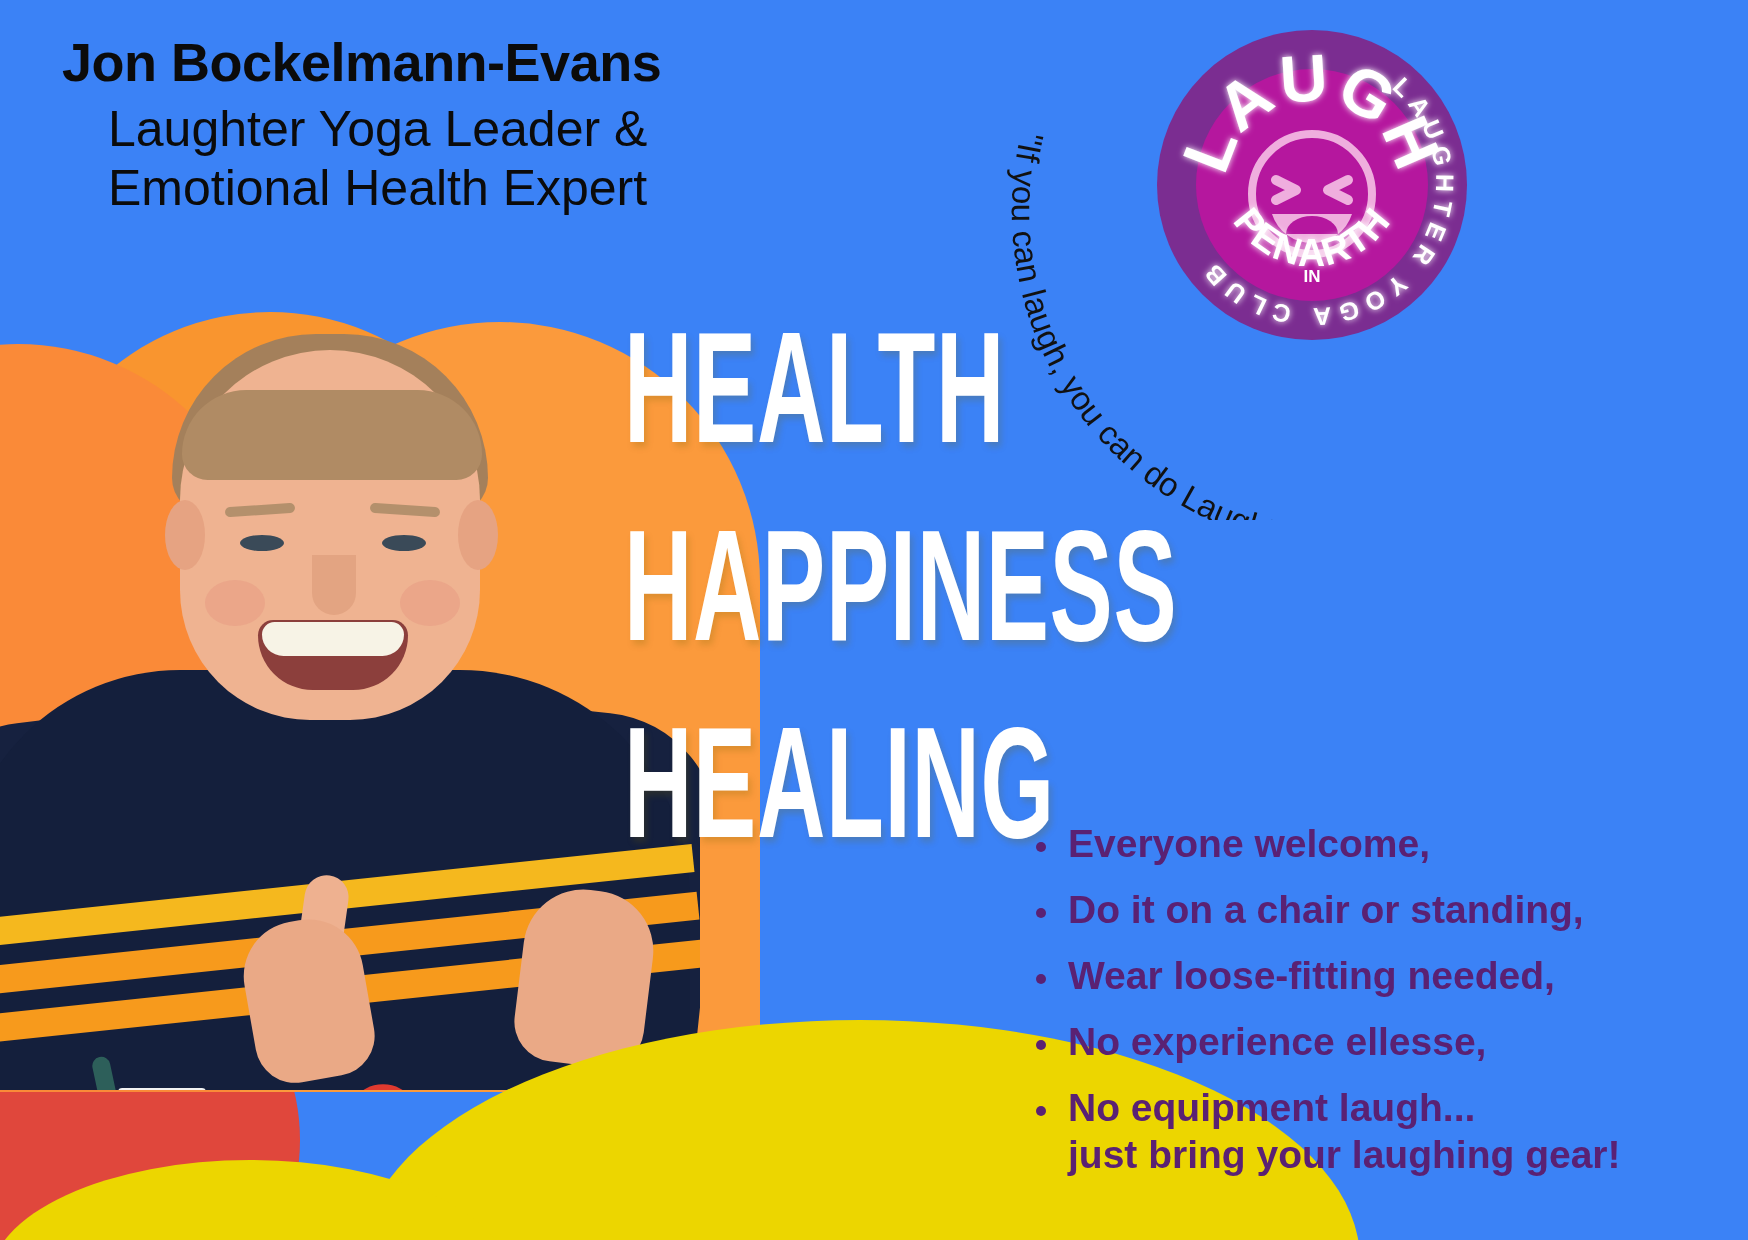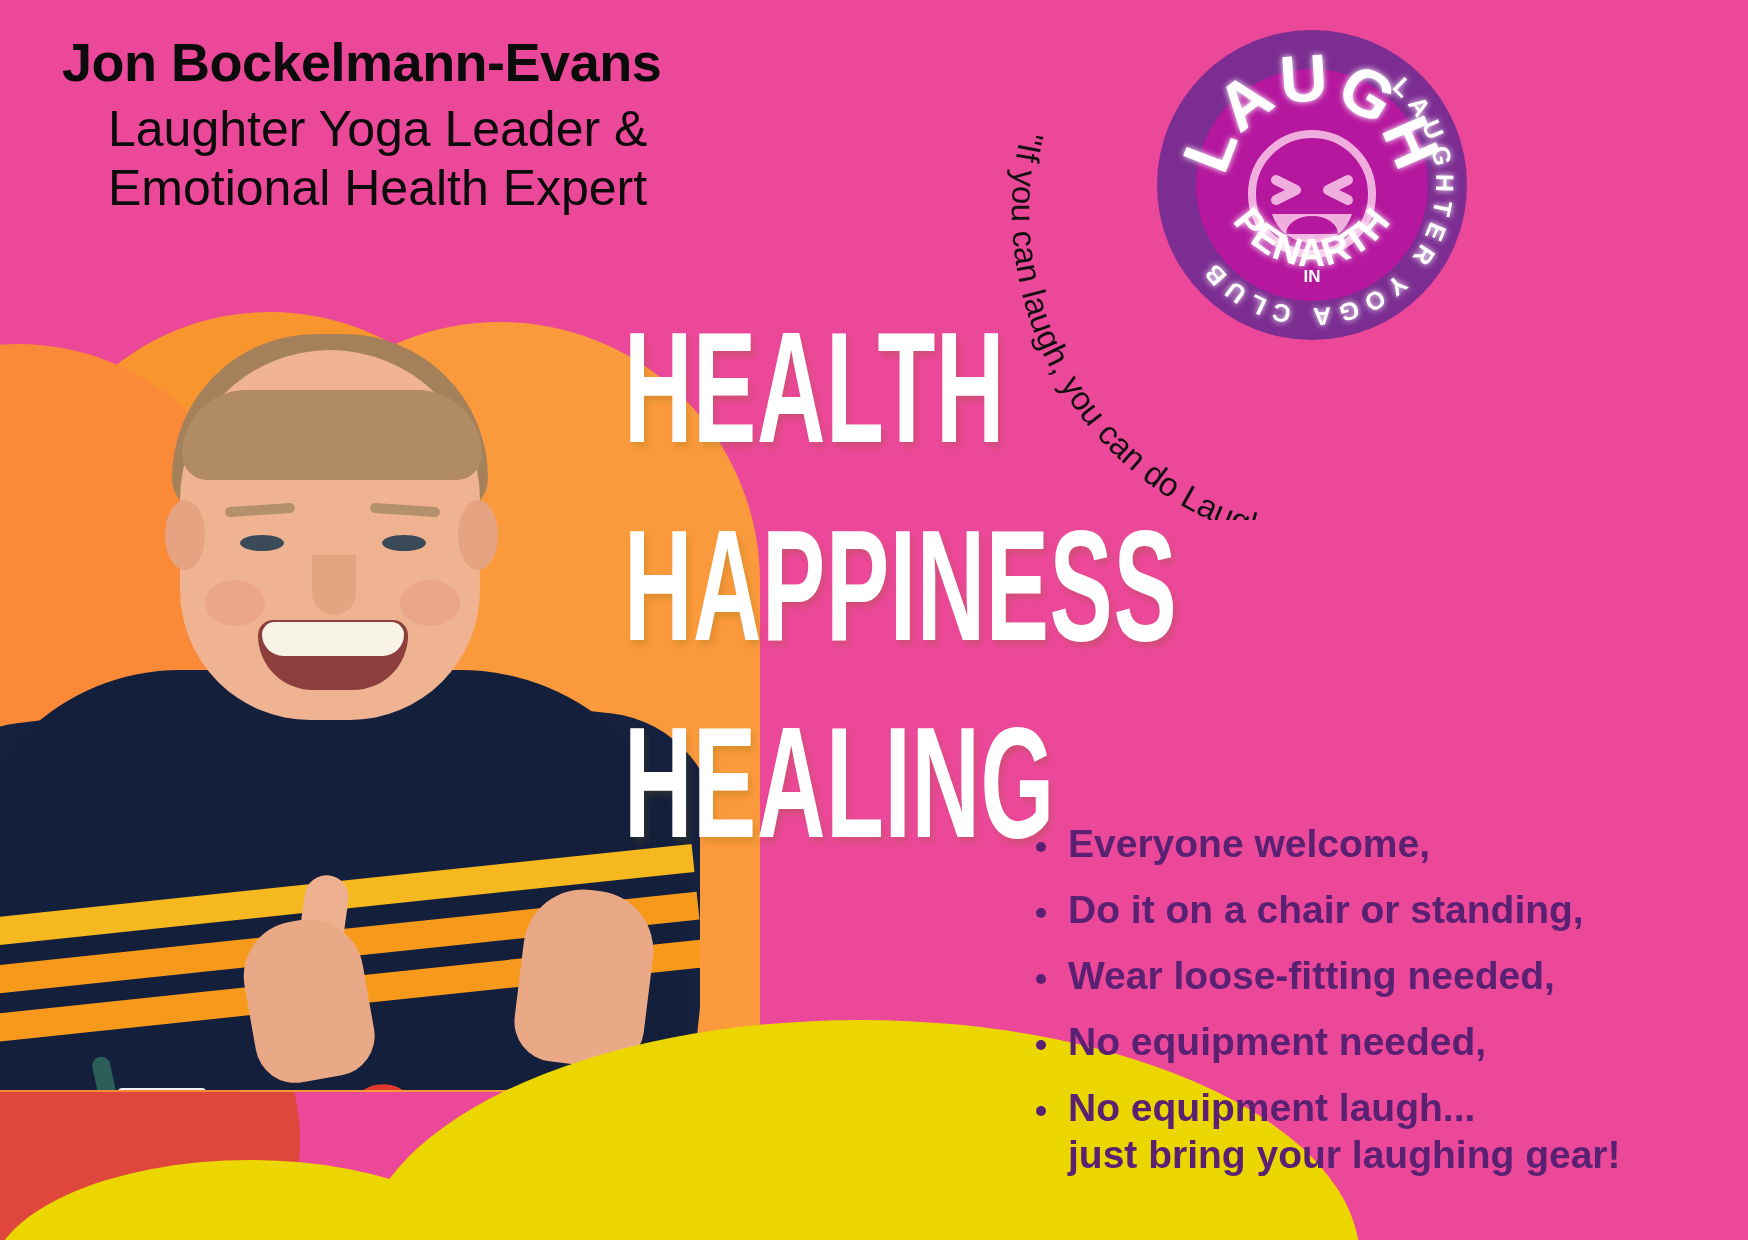--- a/index.html
+++ b/index.html
@@ -5,21 +5,21 @@
   html, body {
     margin: 0;
     padding: 0;
     background: #ffffff;
   }
   #poster {
     position: relative;
     width: 1748px;
     height: 1240px;
     overflow: hidden;
-    background: #ec4899;
+    background: #3b82f6;
     font-family: "Liberation Sans", sans-serif;
   }
 
   
   .blob-layer {
     position: absolute;
     left: 0; top: 0;
     width: 1748px; height: 1240px;
     overflow: hidden;
     pointer-events: none;
@@ -418,21 +418,21 @@
     <div class="bullet-row">
       <span class="bullet-dot"></span>
       <span>Do it on a chair or standing,</span>
     </div>
     <div class="bullet-row">
       <span class="bullet-dot"></span>
       <span>Wear loose-fitting needed,</span>
     </div>
     <div class="bullet-row">
       <span class="bullet-dot"></span>
-      <span>No equipment needed,</span>
+      <span>No experience ellesse,</span>
     </div>
     <div class="bullet-row" style="margin-bottom:8px">
       <span class="bullet-dot"></span>
       <span>No equipment laugh...</span>
     </div>
     <div class="bullet-cont">just bring your laughing gear!</div>
   </div>
 
 </div>
 

